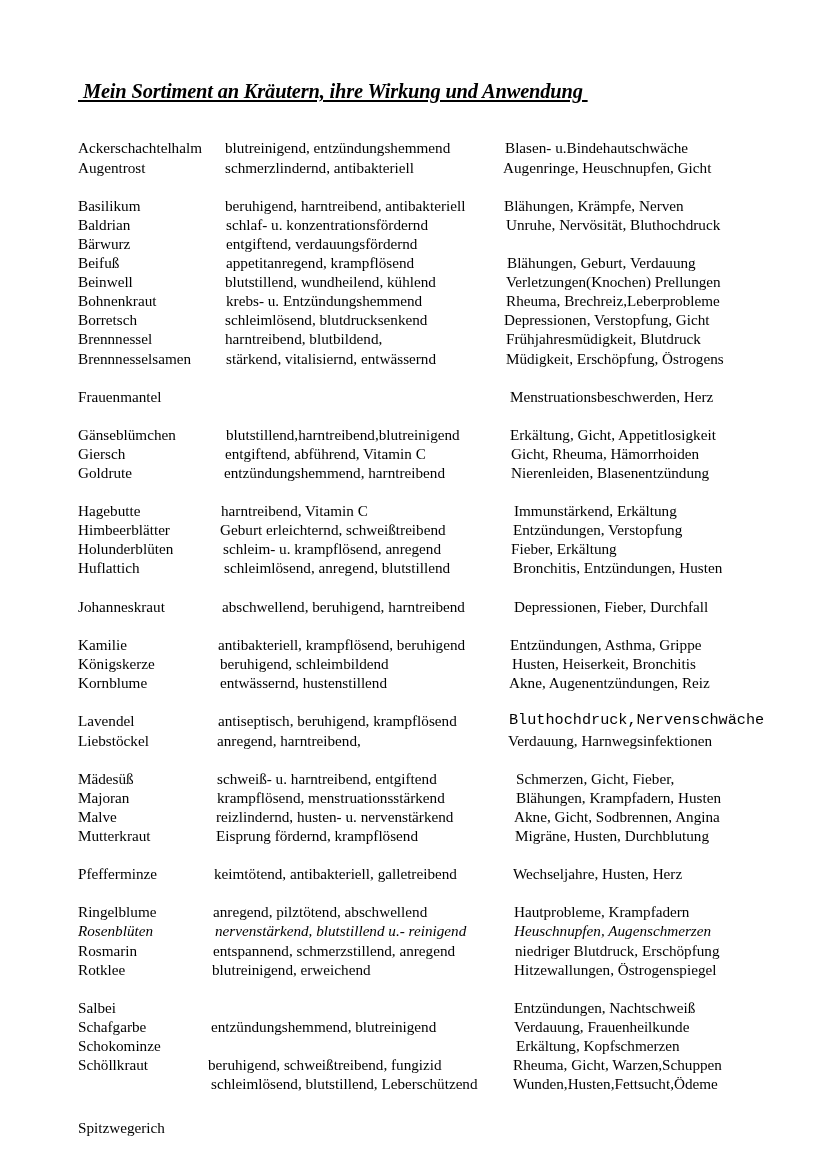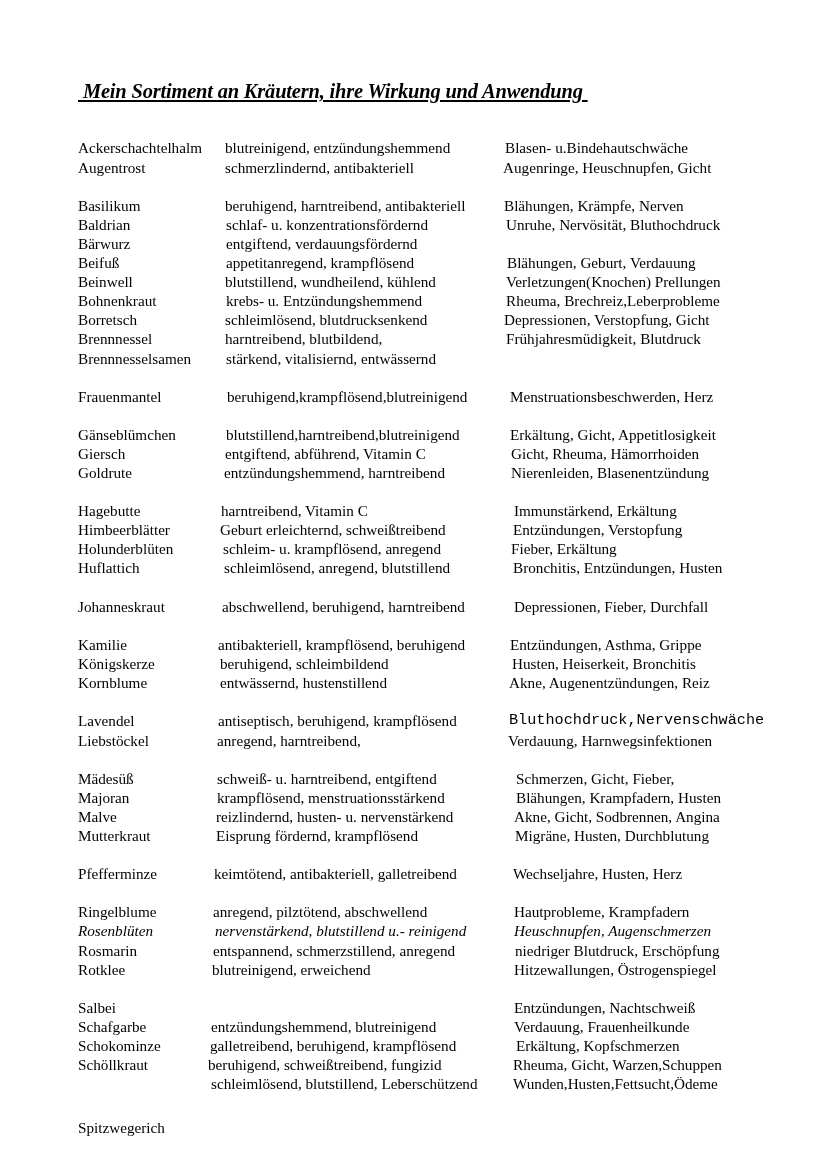--- a/index.html
+++ b/index.html
@@ -64,24 +64,24 @@
         <span class="c" style="left: 504px;">Depressionen, Verstopfung, Gicht</span>
       </div>
       <div class="row" style="top: 329px;">
         <span class="c" style="left: 78px;">Brennnessel</span>
         <span class="c" style="left: 225px;">harntreibend, blutbildend,</span>
         <span class="c" style="left: 506px;">Frühjahresmüdigkeit, Blutdruck</span>
       </div>
       <div class="row" style="top: 349px;">
         <span class="c" style="left: 78px;">Brennnesselsamen</span>
         <span class="c" style="left: 226px;">stärkend, vitalisiernd, entwässernd</span>
+        <span class="c" style="left: 506px;">Müdigkeit, Erschöpfung, Östrogens</span>
       </div>
       <div class="row" style="top: 387px;">
         <span class="c" style="left: 78px;">Frauenmantel</span>
-        <span class="c" style="left: 227px;">beruhigend,krampflösend,blutreinigend</span>
         <span class="c" style="left: 510px;">Menstruationsbeschwerden, Herz</span>
       </div>
       <div class="row" style="top: 425px;">
         <span class="c" style="left: 78px;">Gänseblümchen</span>
         <span class="c" style="left: 226px;">blutstillend,harntreibend,blutreinigend</span>
         <span class="c" style="left: 510px;">Erkältung, Gicht, Appetitlosigkeit</span>
       </div>
       <div class="row" style="top: 444px;">
         <span class="c" style="left: 78px;">Giersch</span>
         <span class="c" style="left: 225px;">entgiftend, abführend, Vitamin C</span>
@@ -191,21 +191,20 @@
         <span class="c" style="left: 78px;">Salbei</span>
         <span class="c" style="left: 514px;">Entzündungen, Nachtschweiß</span>
       </div>
       <div class="row" style="top: 1017px;">
         <span class="c" style="left: 78px;">Schafgarbe</span>
         <span class="c" style="left: 211px;">entzündungshemmend, blutreinigend</span>
         <span class="c" style="left: 514px;">Verdauung, Frauenheilkunde</span>
       </div>
       <div class="row" style="top: 1036px;">
         <span class="c" style="left: 78px;">Schokominze</span>
-        <span class="c" style="left: 210px;">galletreibend, beruhigend, krampflösend</span>
         <span class="c" style="left: 516px;">Erkältung, Kopfschmerzen</span>
       </div>
       <div class="row" style="top: 1055px;">
         <span class="c" style="left: 78px;">Schöllkraut</span>
         <span class="c" style="left: 208px;">beruhigend, schweißtreibend, fungizid</span>
         <span class="c" style="left: 513px;">Rheuma, Gicht, Warzen,Schuppen</span>
       </div>
       <div class="row" style="top: 1074px;">
         <span class="c" style="left: 78px; margin-top: 44px;">Spitzwegerich</span>
         <span class="c" style="left: 211px;">schleimlösend, blutstillend, Leberschützend</span>

